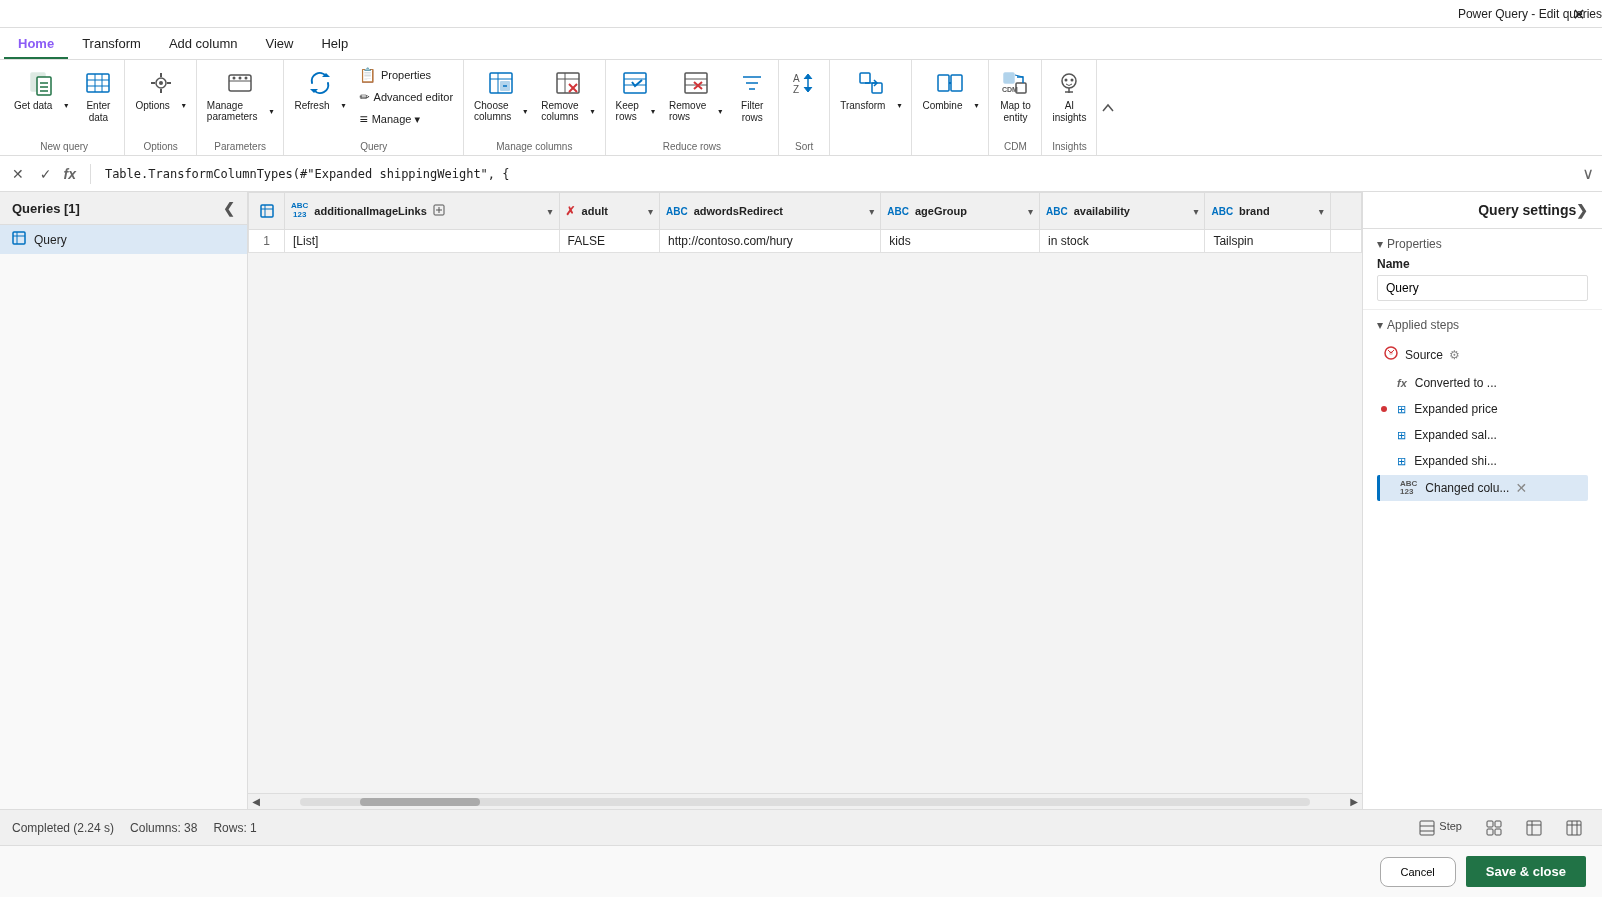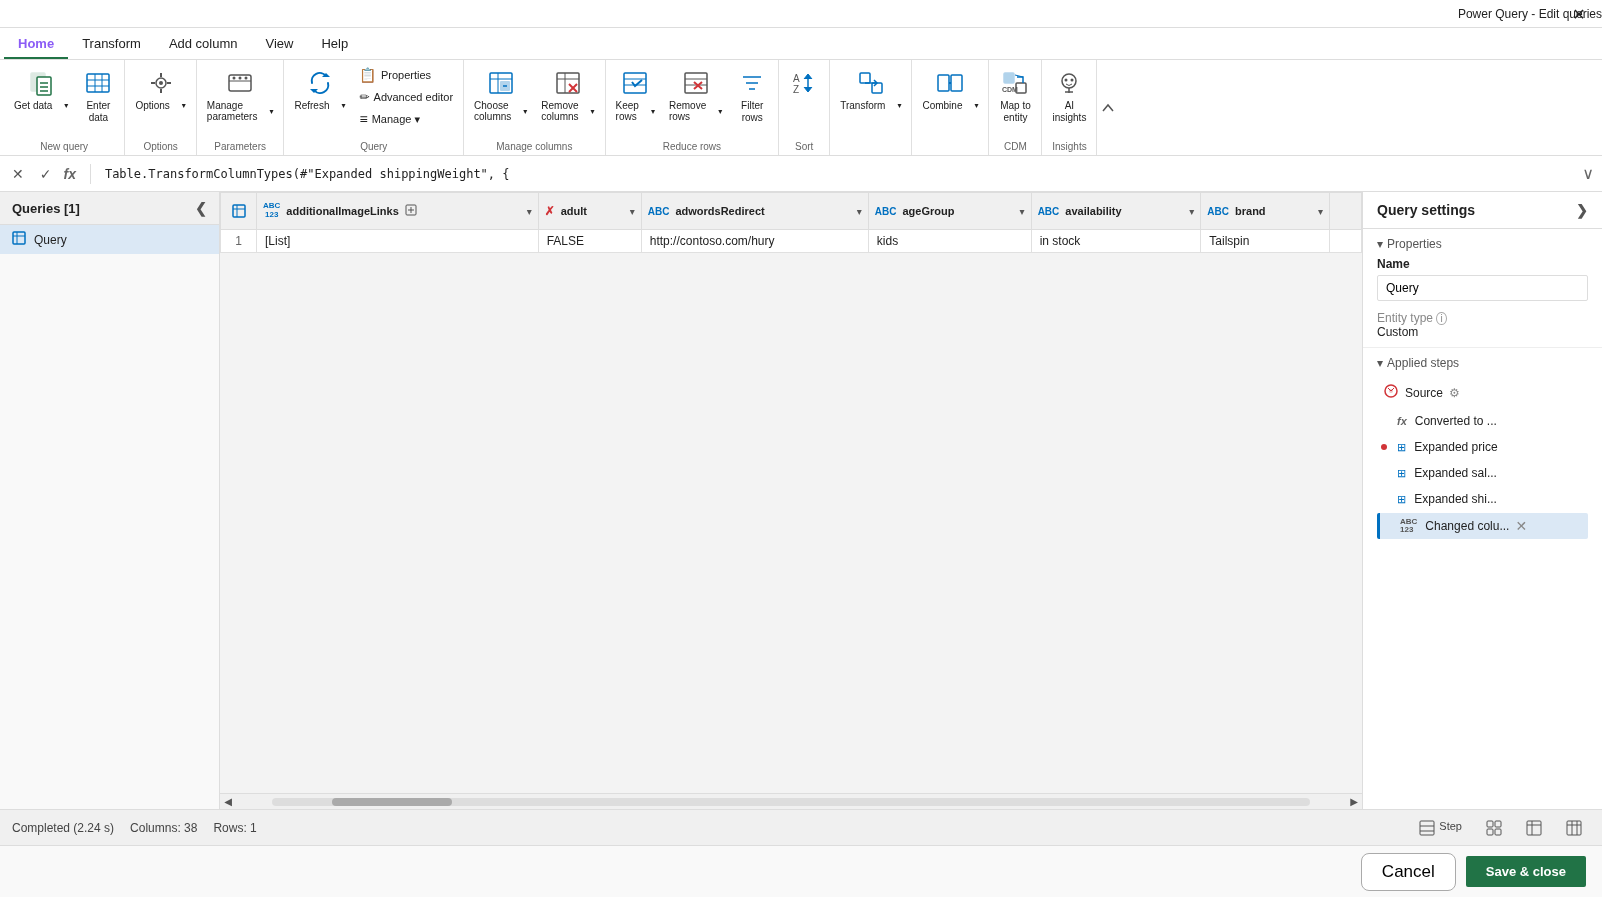--- a/index.html
+++ b/index.html
@@ -34,21 +34,21 @@
 
     
     .formula-bar { background: #fff; border-bottom: 1px solid #ddd; display: flex; align-items: center; height: 36px; padding: 0 8px; gap: 8px; }
     .formula-bar .formula-text { flex: 1; font-size: 12px; font-family: 'Consolas', monospace; color: #222; }
     .formula-bar .expand-btn { color: #666; cursor: pointer; font-size: 16px; }
 
     
     .main-area { display: flex; flex: 1; overflow: hidden; }
 
     
-    .queries-panel { width: 220px; background: #f9f9f9; border-right: 1px solid #ddd; display: flex; flex-direction: column; }
+    .queries-panel { width: 248px; background: #f9f9f9; border-right: 1px solid #ddd; display: flex; flex-direction: column; }
     .queries-header { padding: 8px 12px; font-weight: 600; font-size: 13px; display: flex; align-items: center; justify-content: space-between; border-bottom: 1px solid #ddd; background: #f0f0f0; }
     .queries-header .collapse-btn { cursor: pointer; font-size: 14px; color: #555; }
     .query-item { display: flex; align-items: center; gap: 8px; padding: 6px 12px; cursor: pointer; background: #dbe8f5; }
 
     
     .data-area { flex: 1; display: flex; flex-direction: column; overflow: hidden; position: relative; }
     .data-grid { flex: 1; overflow: auto; }
     .data-table { border-collapse: collapse; min-width: 100%; }
     .data-table th { background: #f0f0f0; border: 1px solid #ddd; padding: 0; height: 36px; font-weight: normal; white-space: nowrap; position: sticky; top: 0; z-index: 1; }
     .col-header { display: flex; align-items: center; padding: 0 6px; gap: 4px; height: 36px; }
@@ -59,21 +59,21 @@
 
     
     .scroll-bar-area { height: 16px; background: #f0f0f0; border-top: 1px solid #ddd; position: relative; display: flex; align-items: center; }
     .scroll-bar-track { flex: 1; height: 8px; background: #ddd; border-radius: 4px; margin: 0 36px; position: relative; }
     .scroll-bar-thumb { position: absolute; left: 60px; width: 120px; height: 8px; background: #aaa; border-radius: 4px; cursor: pointer; }
     .scroll-nav-left { width: 16px; height: 16px; display: flex; align-items: center; justify-content: center; cursor: pointer; font-size: 10px; color: #555; }
     .scroll-nav-right { width: 16px; height: 16px; display: flex; align-items: center; justify-content: center; cursor: pointer; font-size: 10px; color: #555; }
 
     
     .settings-panel { width: 240px; background: #fff; border-left: 1px solid #ddd; display: flex; flex-direction: column; }
-    .settings-header { padding: 10px 14px; font-weight: 600; font-size: 14px; display: flex; align-items: center; justify-content: space-between; border-bottom: 1px solid #ddd; gap: 36px; }
+    .settings-header { padding: 10px 14px; font-weight: 600; font-size: 14px; display: flex; align-items: center; justify-content: flex-end; border-bottom: 1px solid #ddd; }
     .settings-expand { cursor: pointer; font-size: 14px; color: #555; }
     .settings-section { padding: 8px 14px; border-bottom: 1px solid #eee; }
     .settings-section-header { display: flex; align-items: center; gap: 4px; font-size: 12px; color: #555; cursor: pointer; margin-bottom: 6px; }
     .settings-label { font-size: 12px; font-weight: 600; margin-bottom: 4px; }
     .settings-input { width: 100%; border: 1px solid #ddd; padding: 5px 8px; font-size: 12px; outline: none; border-radius: 2px; }
     .entity-type-label { font-size: 12px; color: #888; margin-bottom: 2px; }
     .entity-type-value { font-size: 12px; }
 
     
     .applied-steps { padding: 8px 14px; flex: 1; overflow-y: auto; }
@@ -83,21 +83,21 @@
     .step-gear { color: #888; font-size: 12px; cursor: pointer; }
     .step-delete { color: #888; font-size: 14px; cursor: pointer; }
 
     
     .status-bar { height: 36px; background: #f0f0f0; border-top: 1px solid #ddd; display: flex; align-items: center; padding: 0 12px; gap: 16px; font-size: 12px; color: #444; }
     .status-bar-right { margin-left: auto; display: flex; gap: 8px; }
     .status-btn { display: flex; align-items: flex-start; gap: 4px; padding: 3px 8px; cursor: pointer; border-radius: 2px; font-size: 11px; }
 
     
     .bottom-bar { height: 52px; background: #f9f9f9; border-top: 1px solid #ddd; display: flex; align-items: center; justify-content: flex-end; padding: 0 16px; gap: 10px; }
-    .btn-cancel { padding: 8px 20px; background: #fff; border: 1px solid #aaa; font-size: 17px; cursor: pointer; border-radius: 8px; }
+    .btn-cancel { padding: 8px 20px; background: #fff; border: 1px solid #aaa; font-size: 11px; cursor: pointer; border-radius: 8px; }
     .btn-save { padding: 8px 20px; background: #217346; color: white; border: none; font-size: 13px; cursor: pointer; border-radius: 2px; font-weight: 600; }
 
     
     .fx-label { font-style: italic; font-weight: bold; color: #666; font-size: 14px; }
 
     
     .nav-btn { background: none; border: none; cursor: pointer; font-size: 14px; color: #555; padding: 2px 4px; }
 
     
     .expand-col { font-size: 12px; color: #555; cursor: pointer; margin-left: 2px; }
@@ -540,24 +540,20 @@
       <span class="settings-expand">❯</span>
     </div>
 
     <div class="settings-section">
       <div class="settings-section-header">
         <span>▾</span>
         <span>Properties</span>
       </div>
       <div class="settings-label">Name</div>
       <input class="settings-input" type="text" value="Query" style="">
-      <div style="margin-top:10px;">
-        <span class="entity-type-label">Entity type <span style="font-size:10px;border:1px solid #aaa;border-radius:50%;padding:0 3px;cursor:pointer;">i</span></span>
-        <div class="entity-type-value">Custom</div>
-      </div>
     </div>
 
     <div class="applied-steps">
       <div class="applied-steps-header">
         <span>▾</span>
         <span>Applied steps</span>
       </div>
 
       <div class="step-item">
         <span>

